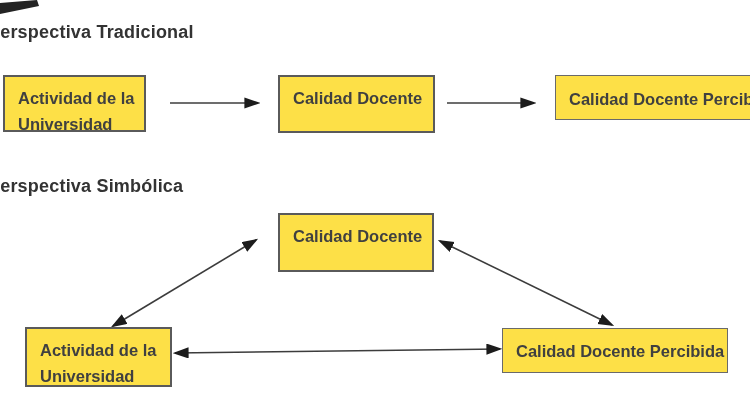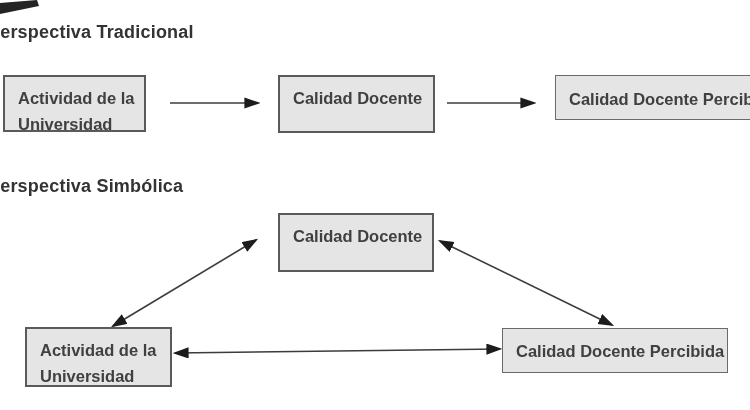--- a/index.html
+++ b/index.html
@@ -15,21 +15,21 @@
   .section-title {
     position: absolute;
     font-size: 18px;
     font-weight: 700;
     color: #333333;
     white-space: nowrap;
     letter-spacing: 0.2px;
   }
   .node {
     position: absolute;
-    background: #e5e5e5;
+    background: #fde047;
     border: 2px solid #5a5a5a;
     box-sizing: border-box;
     font-size: 16.5px;
     font-weight: 600;
     color: #404040;
     line-height: 26px;
     padding: 8px 6px 0 13px;
     white-space: nowrap;
   }
   .node.thin { border-width: 1.5px; border-color: #6a6a6a; }

